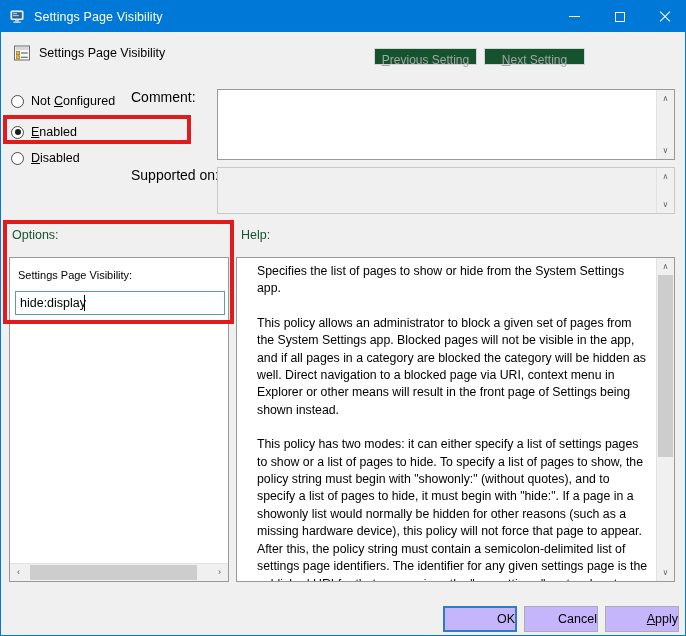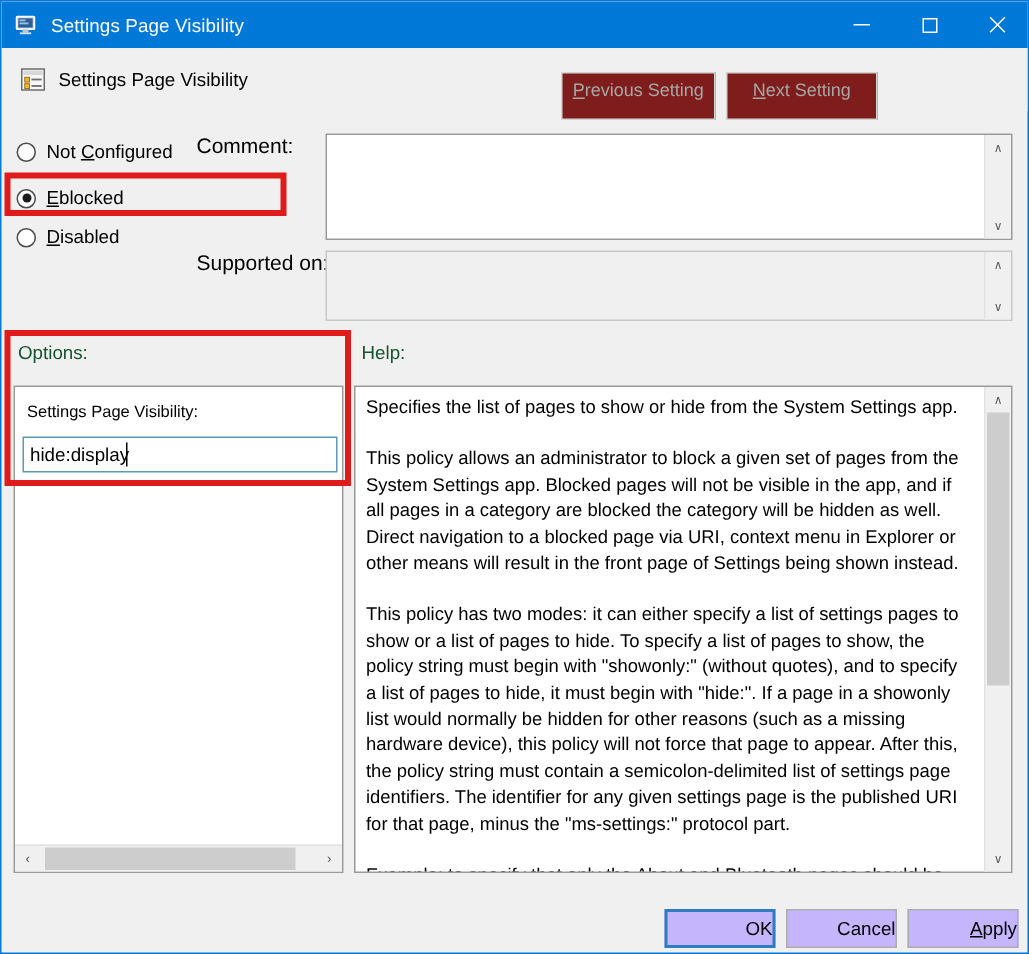--- a/index.html
+++ b/index.html
@@ -86,22 +86,22 @@
   }
   .header-title {
     position: absolute;
     left: 37px; top: 14px;
     font-size: 12.5px;
     color: #000000;
   }
   .nav-btn {
     position: absolute;
     top: 47px;
-    height: 32px;
-    background: #7f1d1d;
+    height: 17px;
+    background: #14532d;
     border: 1px solid #d4d4d4;
     color: #a6a6a6;
     font-family: "Liberation Sans", sans-serif;
     font-size: 12px;
     box-sizing: border-box;
     text-align: center;
     line-height: 23px;
     cursor: default;
   }
   #prev-setting { left: 373px; width: 103px; }
@@ -253,21 +253,21 @@
     position: absolute;
     left: 235px; top: 256px;
     width: 439px; height: 325px;
     box-sizing: border-box;
     border: 1px solid #999999;
     background: #ffffff;
     display: flex;
   }
   #help-text {
     flex: 1 1 auto;
-    padding: 5px 8px 0 7px;
+    padding: 5px 8px 0 20px;
     font-size: 12.3px;
     line-height: 17.4px;
     color: #000;
     overflow: hidden;
   }
   #help-text p { margin: 0 0 17px 0; }
 
   
   .redbox {
     position: absolute;
@@ -346,21 +346,21 @@
   <div class="nav-btn" id="prev-setting"><u>P</u><span>revious Setting</span></div>
   <div class="nav-btn" id="next-setting"><u>N</u><span>ext Setting</span></div>
 
   <div class="radio-row" id="radio-not-configured">
     <span class="radio"></span>
     <span><span>Not </span><u>C</u><span>onfigured</span></span>
   </div>
 
   <div class="radio-row" id="radio-enabled">
     <span class="radio checked"></span>
-    <span><span></span><u>E</u><span>blocked</span></span>
+    <span><span></span><u>E</u><span>nabled</span></span>
   </div>
 
   <div class="radio-row" id="radio-disabled">
     <span class="radio"></span>
     <span><span></span><u>D</u><span>isabled</span></span>
   </div>
 
   <span class="field-label" id="comment-label">Comment:</span>
   <div class="textbox" id="comment-box">
     <div class="textbox-area"></div>

